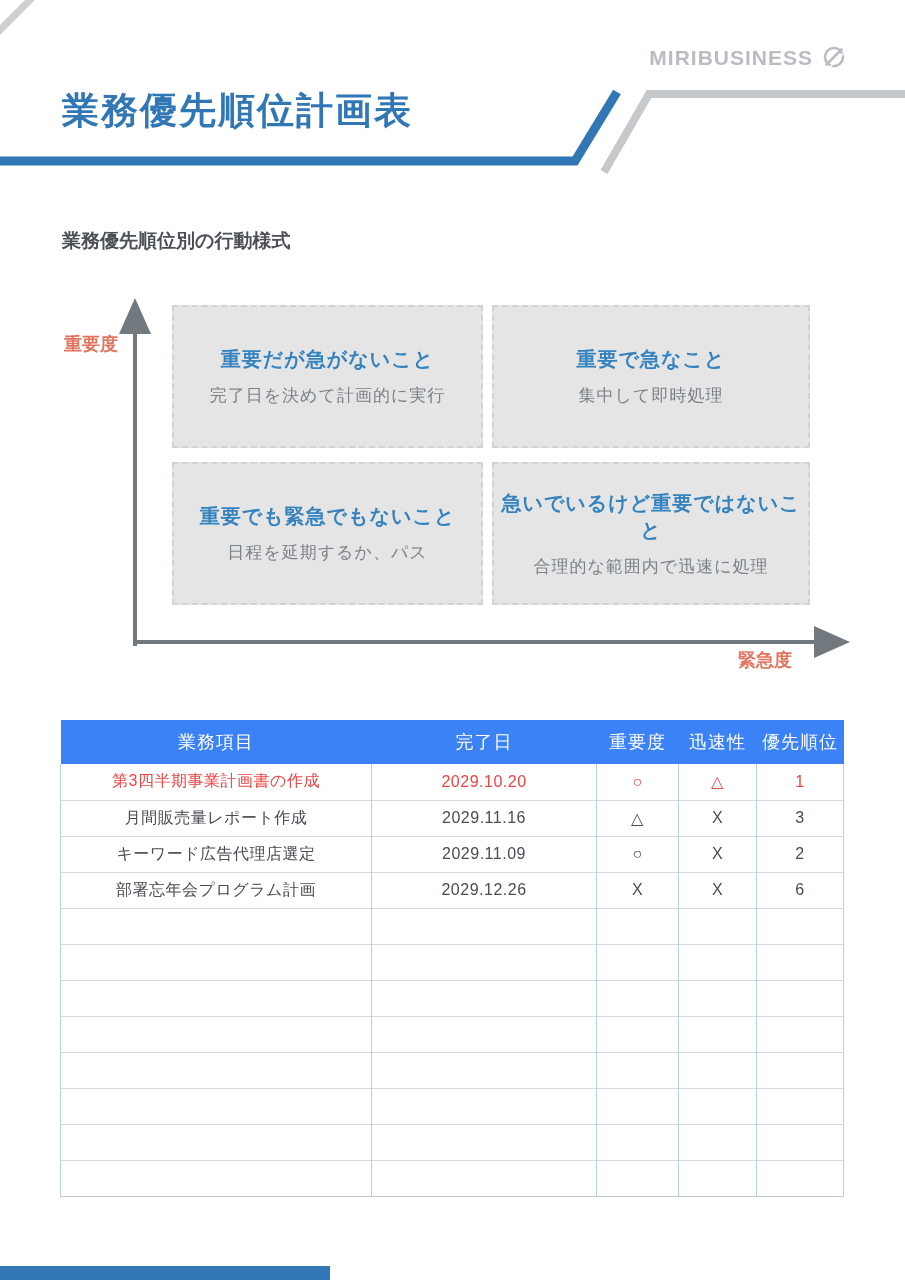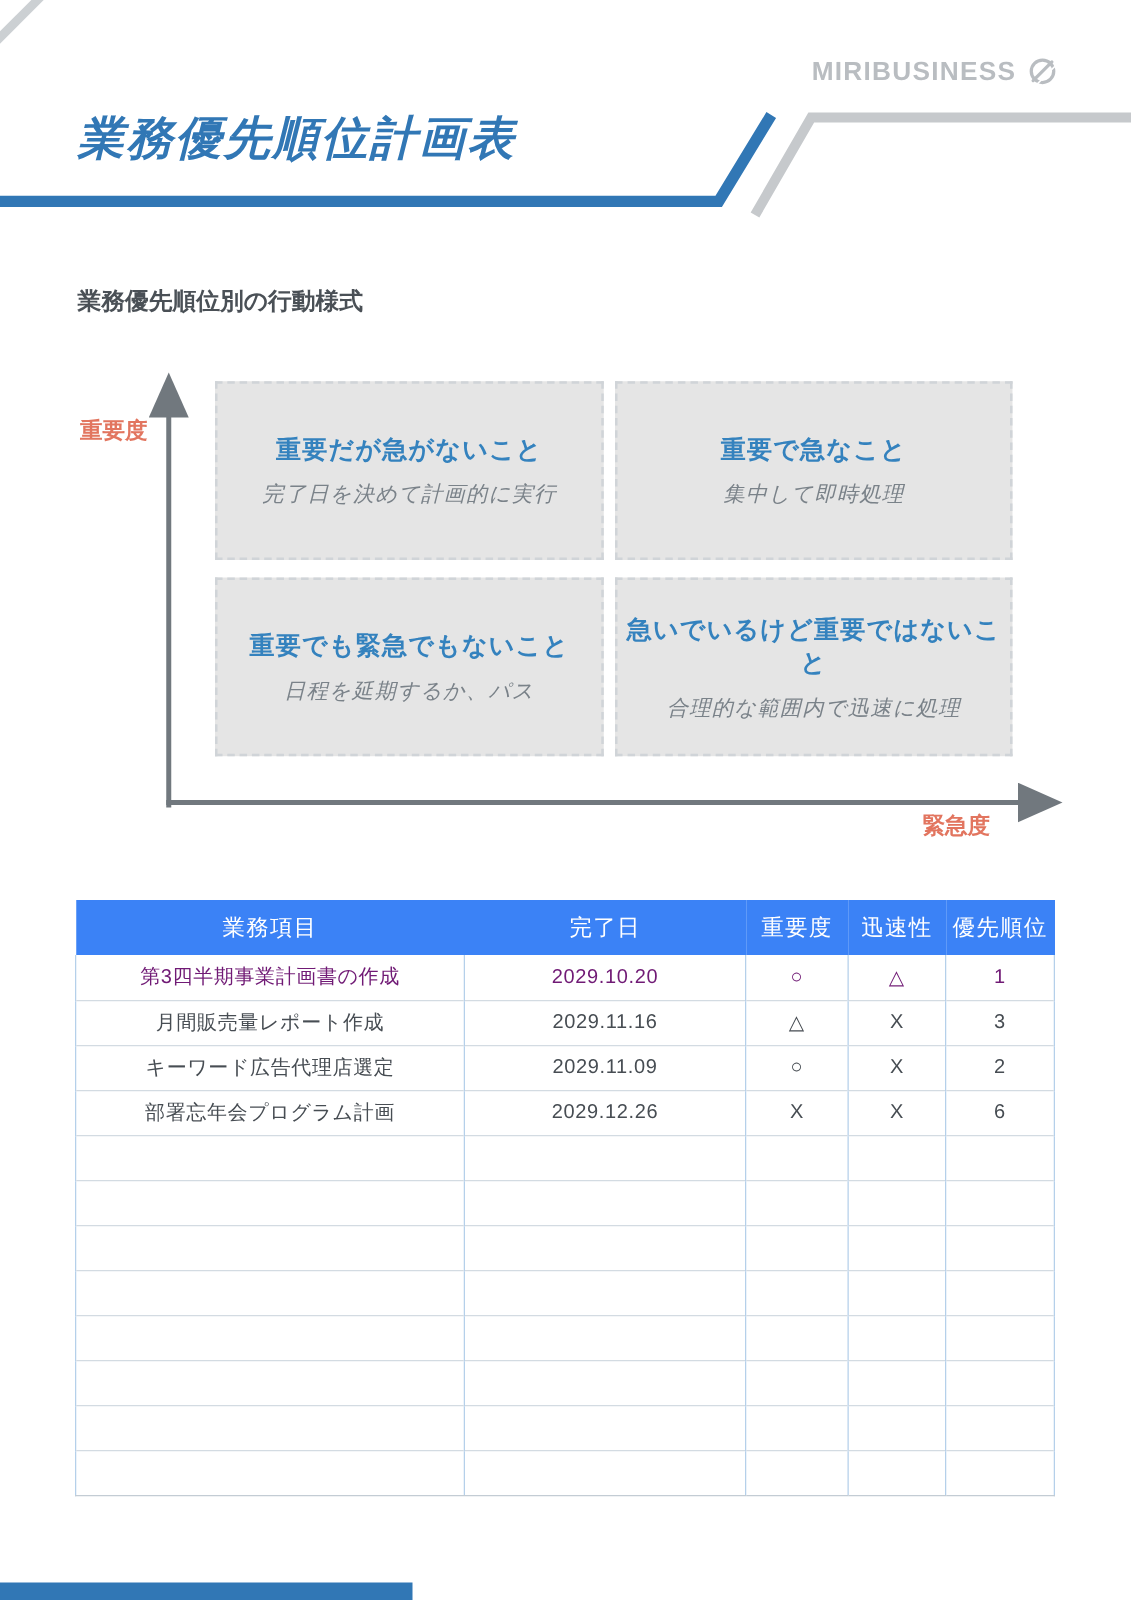--- a/index.html
+++ b/index.html
@@ -21,21 +21,20 @@
   .logo-text {
     font-size: 21px; font-weight: bold; letter-spacing: 1px;
     color: #b9bdc1;
   }
   .logo-icon { width: 26px; height: 26px; display: block; }
 
   .page-title {
     position: absolute; left: 62px; top: 86px;
     font-size: 37px; font-weight: bold; color: #3177b5;
     letter-spacing: 2px;
-    font-style: italic;
   }
   .header-deco { position: absolute; left: 0; top: 0; width: 905px; height: 200px; pointer-events: none; }
 
   
   .section-heading {
     position: absolute; left: 62px; top: 228px;
     font-size: 19px; font-weight: bold; color: #4a5056;
   }
 
   
@@ -52,39 +51,39 @@
     border: 2px dashed #d0d4d8;
     background: #e5e5e5;
     display: flex; flex-direction: column; justify-content: center; align-items: center;
     gap: 11px; text-align: center;
   }
   .q-tl { left: 172px; top: 17px;  width: 311px; height: 143px; }
   .q-tr { left: 492px; top: 17px;  width: 318px; height: 143px; }
   .q-bl { left: 172px; top: 174px; width: 311px; height: 143px; }
   .q-br { left: 492px; top: 174px; width: 318px; height: 143px; }
   .q-title { font-size: 20px; font-weight: bold; color: #3482be; letter-spacing: 1px; }
-  .q-sub   { font-size: 17px; font-style: italic; color: #7a8289; letter-spacing: 1px; }
+  .q-sub   { font-size: 17px; color: #7a8289; letter-spacing: 1px; }
 
   
   .plan-table {
     position: absolute; left: 60px; top: 720px;
     width: 783px; border-collapse: collapse; table-layout: fixed;
   }
   .plan-table th {
     background: #3b82f6; color: #ffffff; font-weight: normal;
     font-size: 18px; height: 44px; letter-spacing: 1px;
   }
   .plan-table td {
     height: 36px; font-size: 16px; text-align: center;
     border-top: 1px solid #d3dbe2;
     color: #474d53; letter-spacing: 0.5px;
     overflow: hidden; white-space: nowrap;
   }
   .plan-table td + td { border-left: 1px solid #b5d0ea; }
-  .plan-table tr.highlight td { color: #701a75; }
+  .plan-table tr.highlight td { color: #ef4444; }
   .plan-table tr td:first-child { border-left: 1px solid #b5d0ea; }
   .plan-table tr td:last-child  { border-right: 1px solid #b5d0ea; }
   .plan-table tbody tr:first-child td { border-top: none; }
   .plan-table tbody tr:last-child td { border-bottom: 1px solid #c3ccd4; }
 
   
   .footer-bar {
     position: absolute; left: 0; top: 1266px;
     width: 330px; height: 14px; background: #3177b5;
   }

